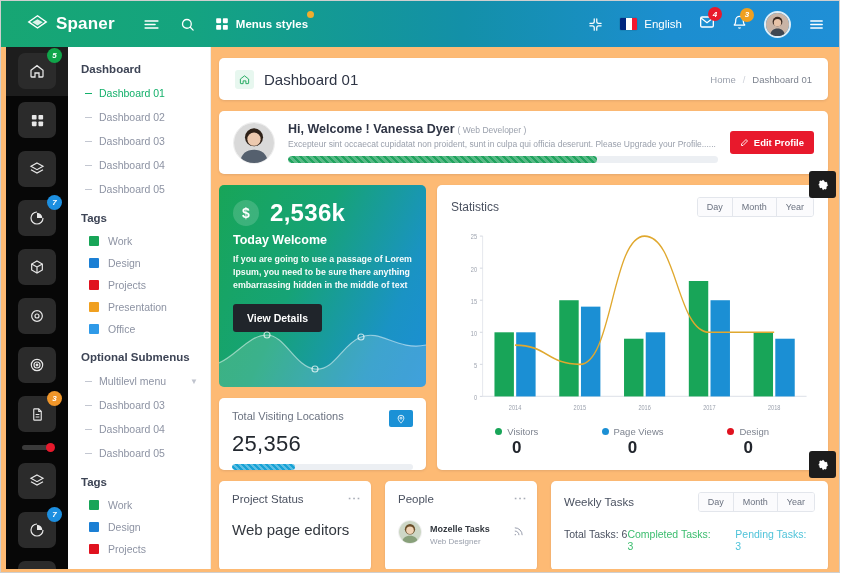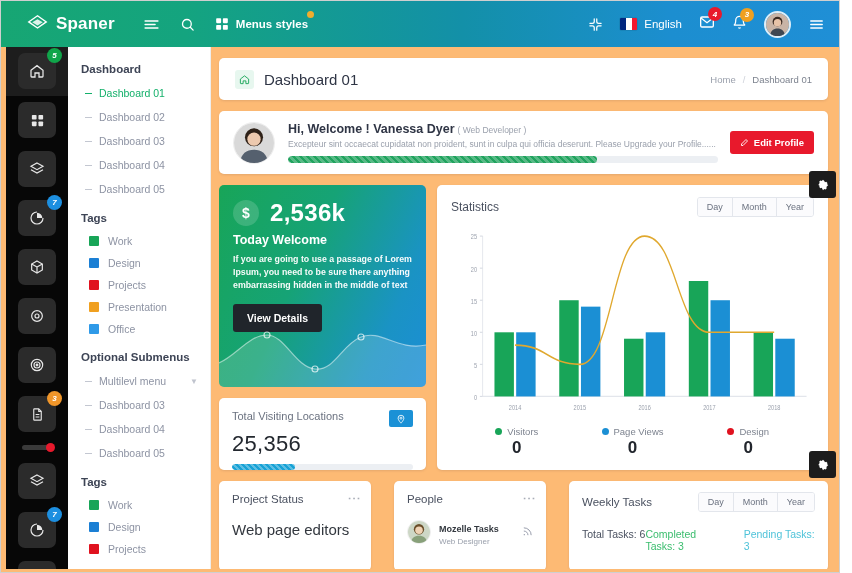--- a/index.html
+++ b/index.html
@@ -169,21 +169,21 @@
   }
   .segbtns button:last-child { border-right: none; }
   .chart-area { flex: 1; position: relative; margin-top: 10px; }
   .legend { display: flex; padding: 0 8px 2px 8px; }
   .legend-item { flex: 1; text-align: center; }
   .legend-top { display: flex; align-items: center; justify-content: center; gap: 5px; font-size: 9.5px; color: #7d838f; }
   .legend-dot { width: 7px; height: 7px; border-radius: 50%; display: inline-block; }
   .legend-val { font-size: 17px; font-weight: bold; color: #22262d; margin-top: 1px; }
 
   
-  .bottomrow { display: flex; gap: 23px; }
+  .bottomrow { display: flex; gap: 14px; }
   .bcard { border-radius: 5px; padding: 11px 13px; height: 90px; overflow: hidden; }
   .bcard-head { display: flex; align-items: center; }
   .bcard-title { font-size: 11.5px; color: #4a5160; }
   .kebab { margin-left: auto; color: #a8adb7; font-size: 13px; line-height: 8px; cursor: pointer; letter-spacing: 0; writing-mode: vertical-rl; }
   .proj-text { font-size: 15px; color: #33383f; margin-top: 16px; }
   .person { display: flex; align-items: center; gap: 8px; margin-top: 13px; }
   .person-av { width: 24px; height: 24px; border-radius: 50%; overflow: hidden; flex: 0 0 auto; border: 1px solid #eee;}
   .person-name { font-size: 9px; color: #33383f; font-weight: bold; }
   .person-role { font-size: 8px; color: #9aa0ac; margin-top: 1px; }
   .person-ico { margin-left: auto; color: #8d93a3; }

